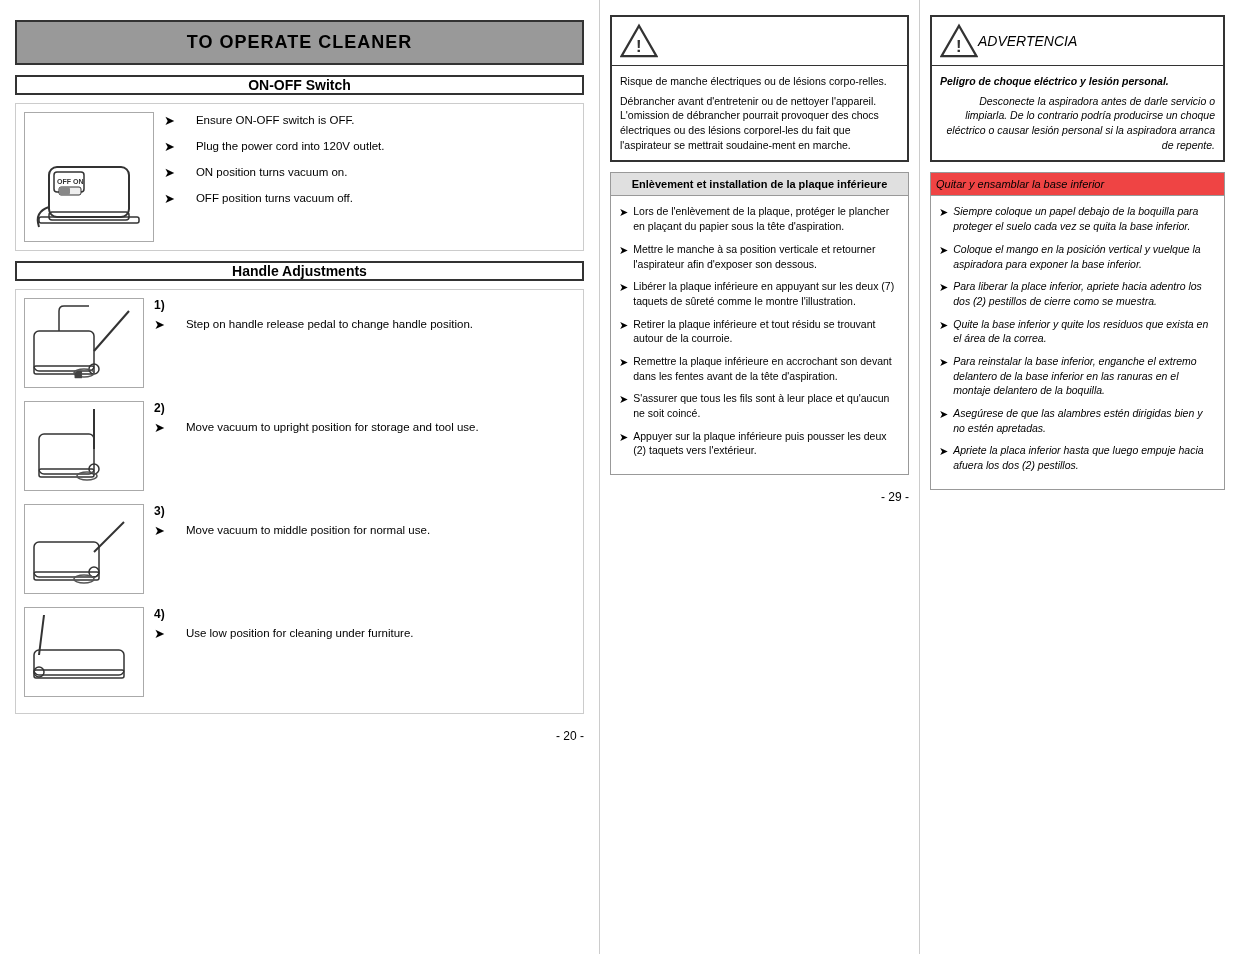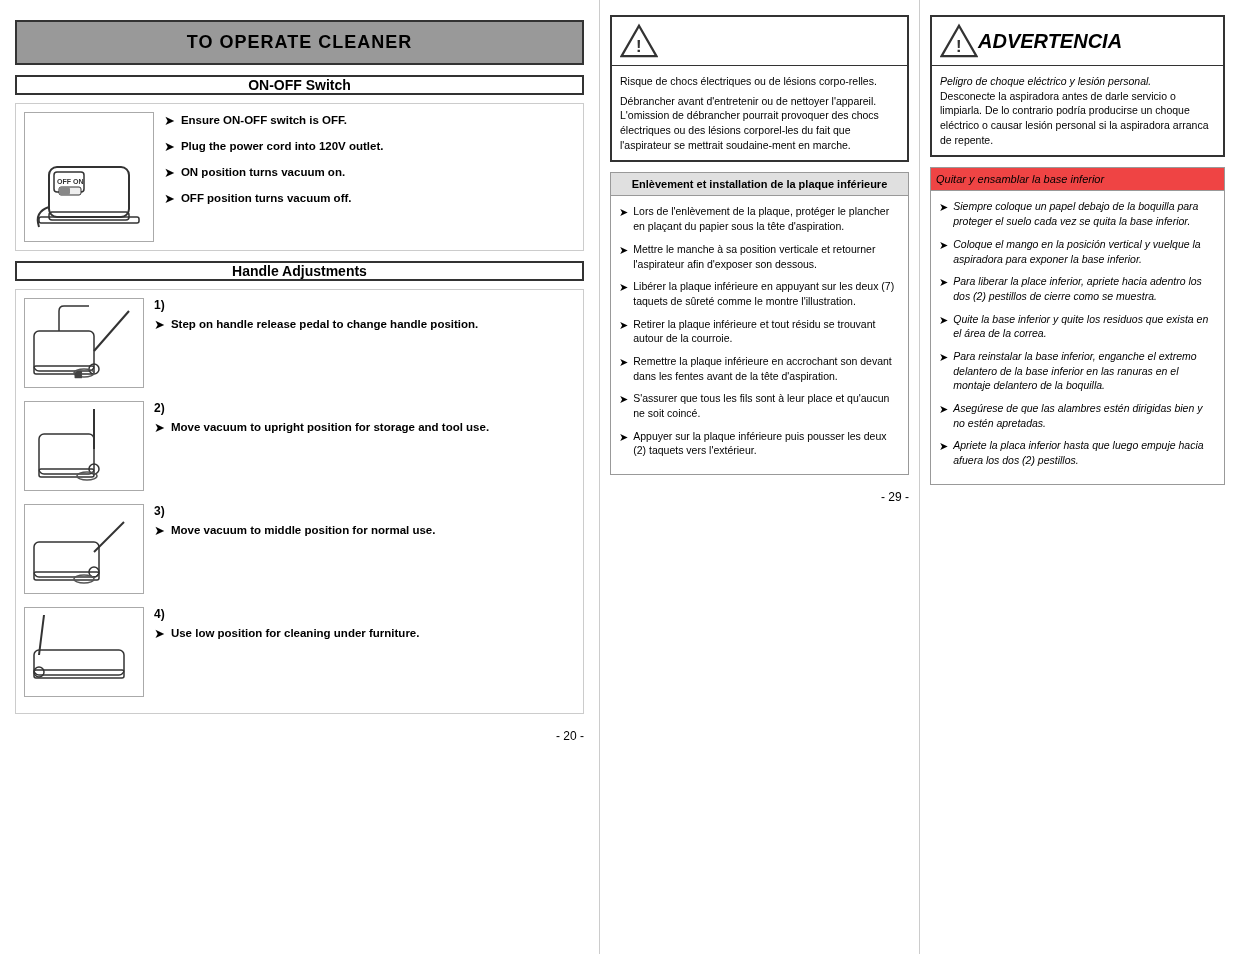--- a/index.html
+++ b/index.html
@@ -80,22 +80,23 @@
       margin-bottom: 10px;
       gap: 6px;
     }
     .arrow-icon {
       font-size: 13px;
       flex-shrink: 0;
       margin-top: 1px;
     }
     .instruction-text {
       font-size: 11.5px;
-      font-weight: bold;
+      font-weight: normal;
       line-height: 1.4;
+      margin-left: 15px;
     }
 
     
     .handle-section {
       border: 1px solid #ccc;
     }
     .handle-content {
       display: flex;
       flex-direction: column;
       gap: 5px;
@@ -144,22 +145,22 @@
       align-items: center;
       background: #fff;
       padding: 5px 8px;
       border-bottom: 1px solid #333;
     }
     .warning-title-fr {
       font-size: 22px;
       font-weight: bold;
     }
     .warning-title-es {
-      font-size: 20px;
-      font-weight: bold;
+      font-size: 14px;
+      font-weight: normal;
       font-style: italic;
     }
     .warning-body {
       padding: 8px;
       font-size: 10.5px;
       line-height: 1.4;
     }
 
     .section-box {
       border: 1px solid #999;
@@ -351,21 +352,21 @@
 
     <div class="warning-box-french">
       <div class="warning-header">
 
         <svg class="tri-icon" viewBox="0 0 50 50">
           <polygon points="25,5 48,45 2,45" fill="#fff" stroke="#333" stroke-width="3"></polygon>
           <text x="21" y="40" font-size="22" font-weight="bold" fill="#333">!</text>
         </svg>
       </div>
       <div class="warning-body">
-        <p style="margin-bottom:5px;">Risque de chocs électriques ou de lésions corpo-relles.</p>
+        <p style="margin-bottom:5px;">Risque de manche électriques ou de lésions corpo-relles.</p>
         <p>Débrancher avant d'entretenir ou de nettoyer l'appareil. L'omission de débrancher pourrait provoquer des chocs électriques ou des lésions corporel-les du fait que l'aspirateur se mettrait soudaine-ment en marche.</p>
       </div>
     </div>
 
     <div class="section-box">
       <div class="section-box-header">Enlèvement et installation de la plaque inférieure</div>
       <ul class="bullet-list">
         <li>
           <span class="bullet-arrow">➤</span>
           <span>Lors de l'enlèvement de la plaque, protéger le plancher en plaçant du papier sous la tête d'aspiration.</span>
@@ -404,22 +405,22 @@
 
     <div class="warning-box-french">
       <div class="warning-header">
         <svg class="tri-icon" viewBox="0 0 50 50">
           <polygon points="25,5 48,45 2,45" fill="#fff" stroke="#333" stroke-width="3"></polygon>
           <text x="21" y="40" font-size="22" font-weight="bold" fill="#333">!</text>
         </svg>
         <span class="warning-title-es">ADVERTENCIA</span>
       </div>
       <div class="warning-body">
-        <p style="font-weight:normal; font-style:italic; ">Peligro de choque eléctrico y lesión personal.</p>
-        <p style="">Desconecte la aspiradora antes de darle servicio o limpiarla. De lo contrario podría producirse un choque eléctrico o causar lesión personal si la aspiradora arranca de repente.</p>
+        <p style="font-weight:bold; font-style:italic; margin-bottom:5px;">Peligro de choque eléctrico y lesión personal.</p>
+        <p style="font-style:italic;text-align:right;">Desconecte la aspiradora antes de darle servicio o limpiarla. De lo contrario podría producirse un choque eléctrico o causar lesión personal si la aspiradora arranca de repente.</p>
       </div>
     </div>
 
     <div class="section-box">
       <div class="section-box-header-italic" style="background:#ef4444; text-align:left; padding:5px; font-size:11px; font-style:italic; border-bottom:1px solid #999;">Quitar y ensamblar la base inferior</div>
       <ul class="bullet-list">
         <li>
           <span class="bullet-arrow">➤</span>
           <span class="bullet-text-italic">Siempre coloque un papel debajo de la boquilla para proteger el suelo cada vez se quita la base inferior.</span>
         </li>

